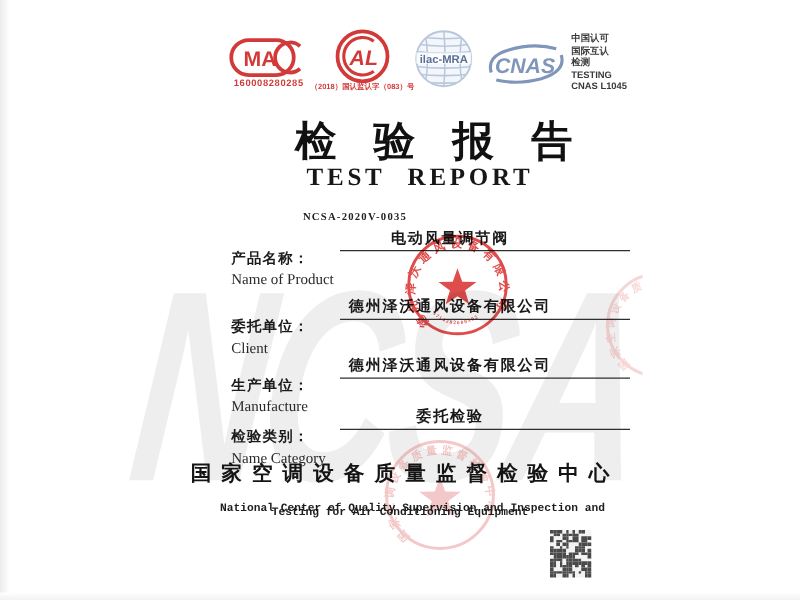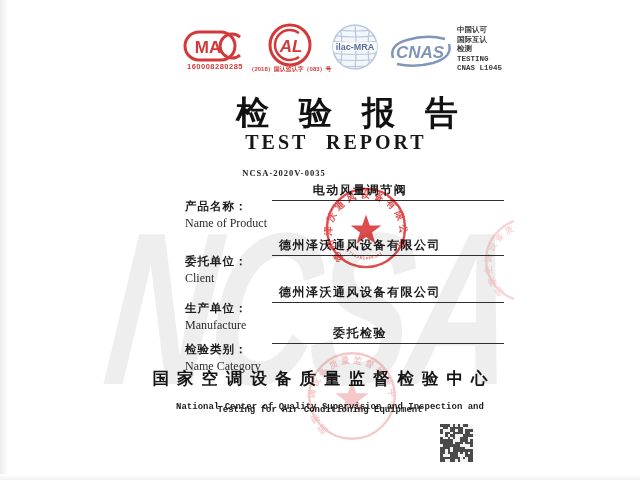--- a/index.html
+++ b/index.html
@@ -34,21 +34,21 @@
     color:#d23a3a;font-family:"Liberation Sans", sans-serif;
     font-size:7.5px;font-weight:700;letter-spacing:0.5px;
   }
   .cal-caption{
     position:absolute;left:240px;top:65px;width:100px;text-align:center;
     color:#d23a3a;font-size:6.5px;font-weight:700;
     font-family:"Liberation Sans", sans-serif;transform:scale(0.92);
   }
   .accred{
     position:absolute;left:457px;top:26px;width:70px;z-index:3;
-    font-family:Liberation Mono, monospace;
+    font-family:Liberation Sans, sans-serif;
     font-size:7.5px;font-weight:700;color:#3a3a3a;line-height:9.5px;
   }
 
   
   .title-zh{
     position:absolute;left:0;top:91px;width:628px;text-align:center;z-index:3;
     font-family:"Liberation Sans", sans-serif;
     font-size:33px;font-weight:700;color:#111;
     letter-spacing:30px;text-indent:30px;margin-left:33px;
   }

